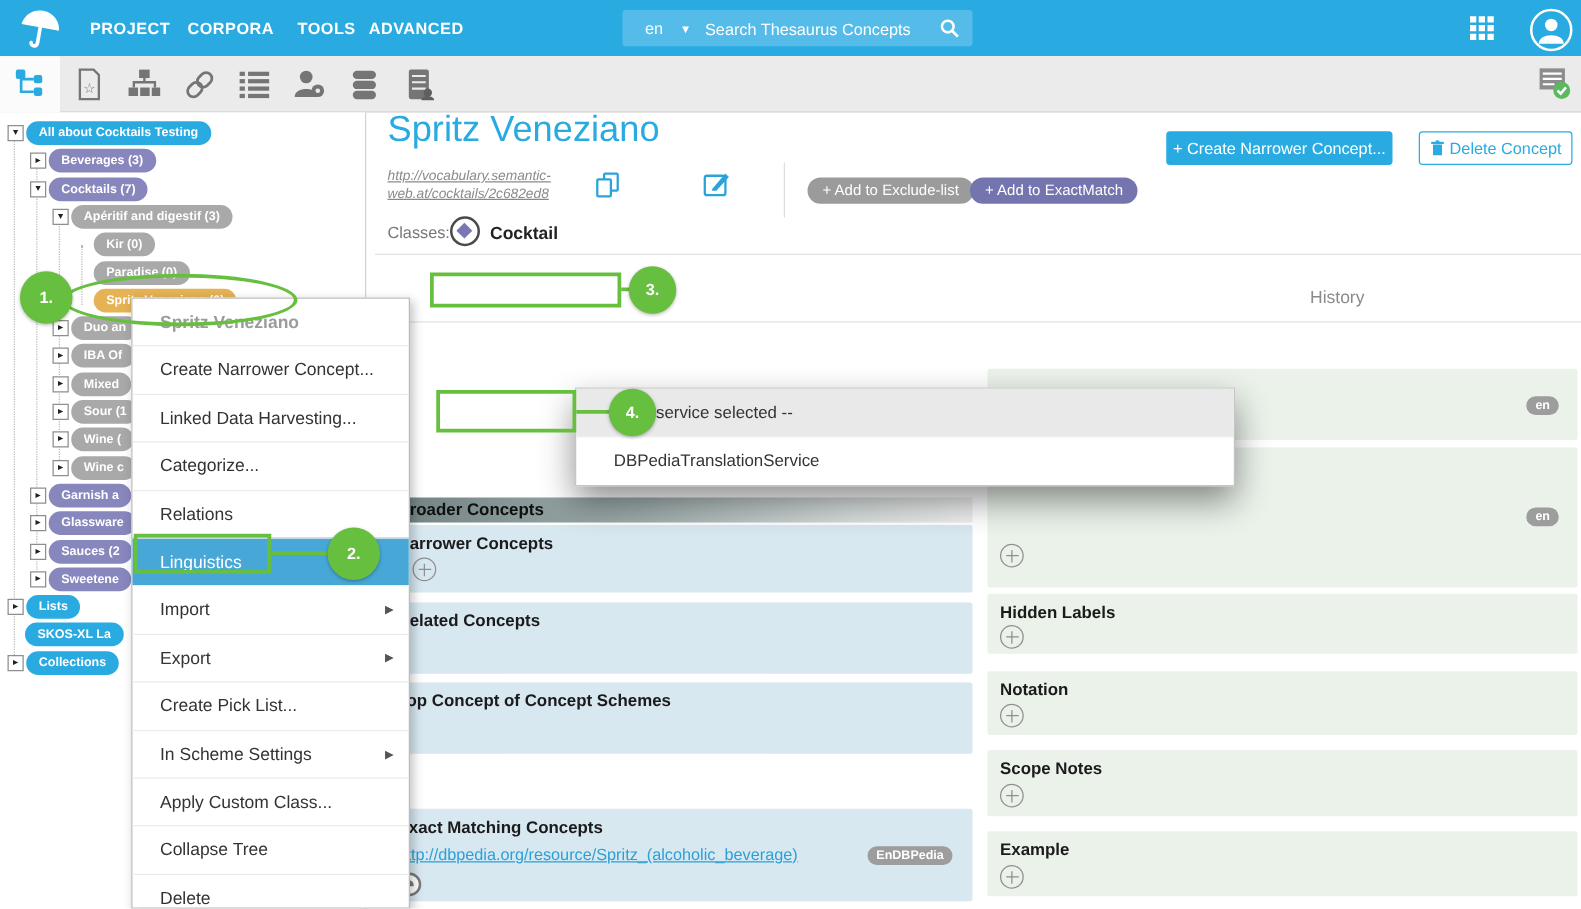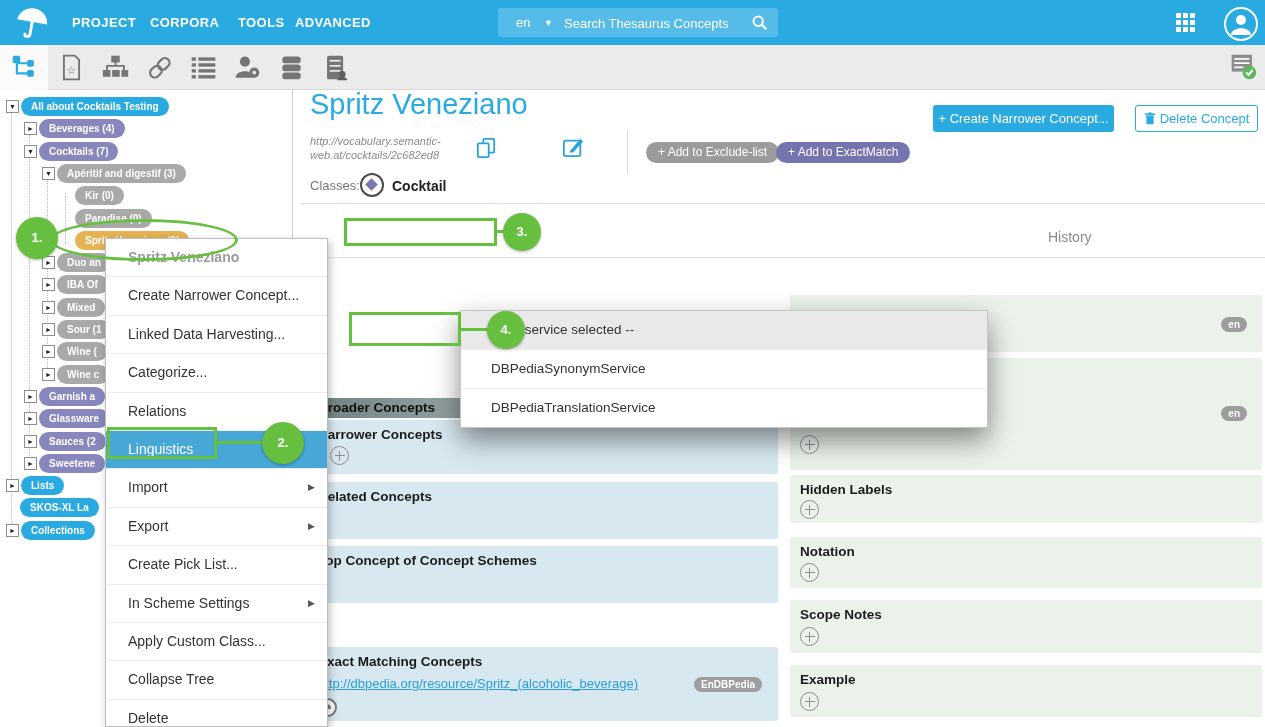--- a/index.html
+++ b/index.html
@@ -34,21 +34,21 @@
 
   
   .ctxmenu{position:absolute;left:105px;top:238px;width:223px;height:489px;background:#fff;border:1px solid #bdbdbd;box-shadow:2px 3px 8px rgba(0,0,0,.25);z-index:120;box-sizing:border-box;}
   .mi{height:37.4px;line-height:37.4px;padding-left:22px;font-size:14px;color:#333;border-top:1px solid #ececec;cursor:pointer;position:relative;white-space:nowrap;}
   .mi.hdr{font-weight:bold;color:#9b9b9b;border-top:none;cursor:default;}
   .mi.hl{background:#47a7d6;color:#fff;}
   .mi .sub{position:absolute;right:12px;top:0;font-size:9px;color:#555;}
 
   
   .concept-title{position:absolute;left:310px;top:88px;font-size:29px;color:#29abe2;}
-  .uri{position:absolute;left:310px;top:134px;width:160px;font-size:11px;font-style:italic;color:#8a8a8a;line-height:14px;}
+  .uri{position:absolute;left:310px;top:134px;width:160px;font-size:11px;font-style:italic;color:#8a8a8a;line-height:14px;text-decoration:underline;}
   .vdiv{position:absolute;left:627px;top:130px;width:1px;height:44px;background:#ddd;}
   .pill-btn{position:absolute;height:21px;line-height:21px;border-radius:12px;padding:0 12px;color:#fff;font-size:12px;cursor:pointer;white-space:nowrap;}
   .btn-blue{position:absolute;height:27px;line-height:27px;background:#29abe2;color:#fff;border-radius:3px;font-size:13px;text-align:center;cursor:pointer;}
   .btn-outline{position:absolute;height:27px;line-height:25px;background:#fff;border:1px solid #29abe2;color:#29abe2;border-radius:3px;font-size:13px;text-align:center;cursor:pointer;box-sizing:border-box;}
   .classes-row{position:absolute;left:310px;top:178px;font-size:13px;color:#777;}
   .class-icon{position:absolute;left:360px;top:173px;width:20px;height:20px;border:2px solid #4a4a4a;border-radius:50%;}
   .class-icon i{position:absolute;left:5px;top:5px;width:9px;height:9px;background:#7878b5;transform:rotate(45deg);}
   .class-name{position:absolute;left:392px;top:178px;font-size:14px;font-weight:bold;color:#222;}
   .hline{position:absolute;background:#e2e2e2;height:1px;}
 
@@ -213,21 +213,21 @@
     <div class="guide" style="left:29px;top:42px;height:334px;"></div>
     <div class="guide" style="left:47px;top:86px;height:200px;"></div>
     <div class="guide" style="left:65px;top:106px;height:48px;"></div>
     <div id="treerows">
         <div class="trow" style="top: 6px; left: 0px; width: 292px;">
           <span class="exp" style="left: 6px; top: 4px;">▼</span>
           <span class="pill" style="left: 21px; top: 1px; background: rgb(41, 171, 226);">All about Cocktails Testing</span>
         </div>
         <div class="trow" style="top: 28.3px; left: 0px; width: 292px;">
           <span class="exp" style="left: 24px; top: 4px;">►</span>
-          <span class="pill" style="left: 39px; top: 1px; background: rgb(135, 135, 189);">Beverages (4)</span>
+          <span class="pill" style="left: 39px; top: 1px; background: rgb(135, 135, 189);">Beverages (3)</span>
         </div>
         <div class="trow" style="top: 50.6px; left: 0px; width: 292px;">
           <span class="exp" style="left: 24px; top: 4px;">▼</span>
           <span class="pill" style="left: 39px; top: 1px; background: rgb(135, 135, 189);">Cocktails (7)</span>
         </div>
         <div class="trow" style="top: 72.9px; left: 0px; width: 292px;">
           <span class="exp" style="left: 42px; top: 4px;">▼</span>
           <span class="pill" style="left: 57px; top: 1px; background: rgb(169, 169, 169);">Apéritif and digestif (3)</span>
         </div>
         <div class="trow" style="top: 95.2px; left: 0px; width: 292px;">
@@ -387,21 +387,20 @@
         <div class="mi">Apply Custom Class...</div>
         <div class="mi">Collapse Tree</div>
         <div class="mi">Delete</div>
       </div>
   </div>
 
 
   <div class="dropdown">
       <div id="ddopts">
         <div class="opt">-- No service selected --</div>
-        <div class="opt">DBPediaSynonymService</div>
         <div class="opt">DBPediaTranslationService</div>
       </div>
     </div>
 
   <div class="aellipse grn" style="left:50px;top:219px;width:182px;height:36px;"></div>
   <div class="acircle big grn" style="left:16px;top:217px;">1.</div>
 
   <div class="arect grn" style="left:107px;top:427px;width:110px;height:32px;"></div>
   <div class="aline grn" style="left:217px;top:441px;width:46px;"></div>
   <div class="acircle big grn" style="left:262px;top:422px;">2.</div>

